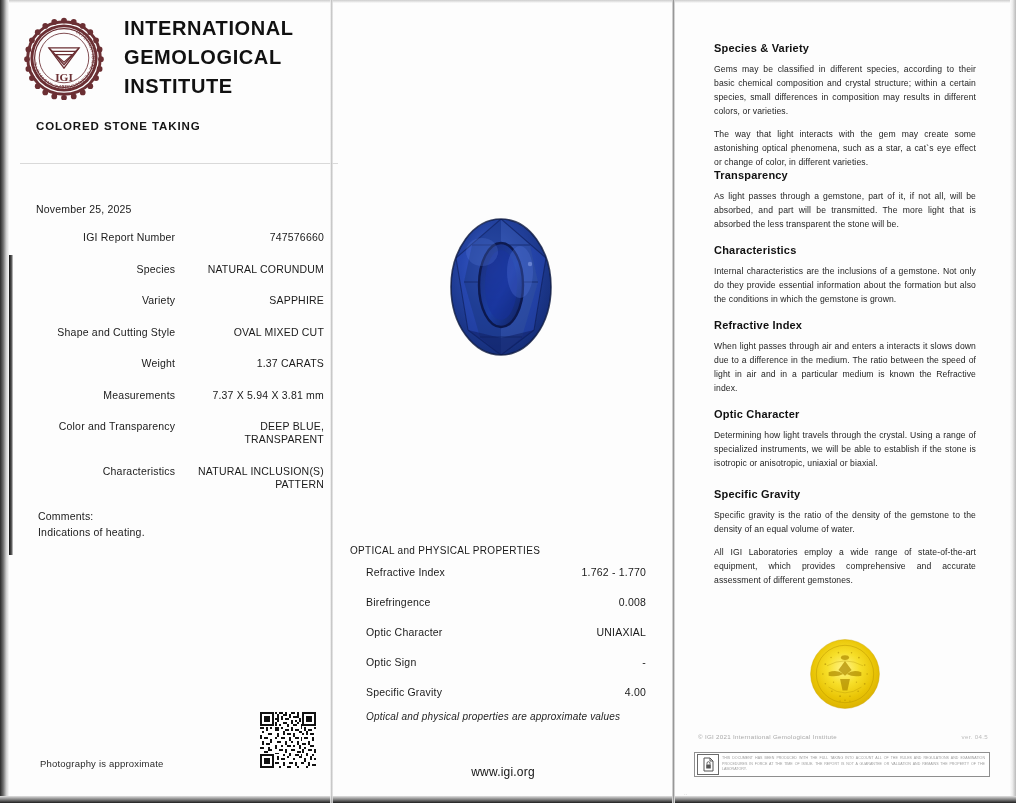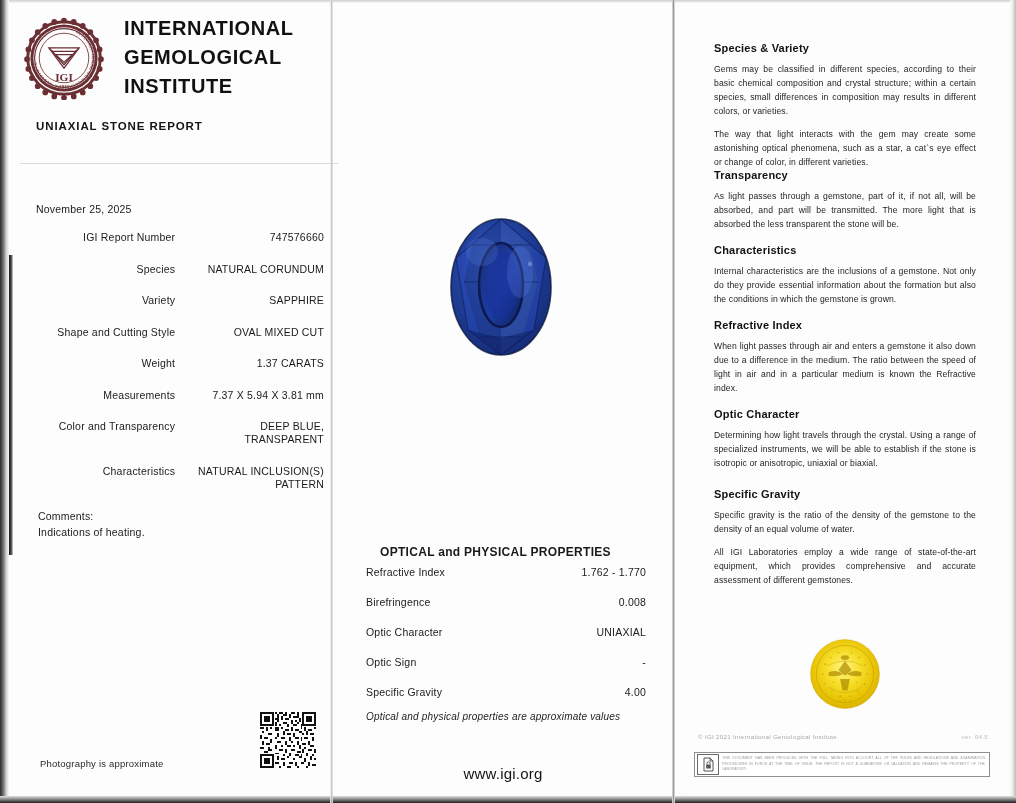--- a/index.html
+++ b/index.html
@@ -110,41 +110,41 @@
   }
   .qr svg { display:block; width:56px; height:56px; }
 
   
   .gem-photo {
     position: absolute; left: 108px; top: 212px; width: 118px; height: 150px;
   }
   .gem-photo svg { display: block; width: 118px; height: 150px; }
 
   .opt-title {
-    position: absolute; left: 46px; top: 545px;
-    font-size: 12px; color: #1a1a1a; letter-spacing: .3px; font-weight: bold;
+    position: absolute; left: 16px; top: 545px;
+    font-size: 10px; color: #1a1a1a; letter-spacing: .3px;
   }
   table.opt {
     position: absolute; left: 32px; top: 566px;
     width: 280px; border-collapse: collapse;
   }
   table.opt td {
     font-size: 10.5px; color: #1a1a1a;
     padding: 0 0 18px 0; vertical-align: top; letter-spacing: .2px;
   }
   table.opt td.lbl { text-align: left; white-space: nowrap; }
   table.opt td.val { text-align: right; }
 
   .opt-note {
     position: absolute; left: 32px; top: 711px;
     font-size: 10px; font-style: italic; color: #1c1c1c; letter-spacing: .2px; text-align: right;
   }
   .website {
     position: absolute; left: 0; top: 765px; width: 338px;
-    text-align: center; font-size: 15px; color: #141414; letter-spacing: .2px;
+    text-align: center; font-size: 12px; color: #141414; letter-spacing: .2px;
   }
 
   
   .rt { position: absolute; left: 38px; width: 262px; }
   .rt h3 {
     font-size: 11px; font-weight: bold; color: #111;
     letter-spacing: .2px; margin-bottom: 9px;
   }
   .rt p {
     font-size: 8.6px; line-height: 1.62; color: #232323;
@@ -259,21 +259,21 @@
           <text x="50" y="86" text-anchor="middle" font-size="5" font-family="Liberation Sans, sans-serif" fill="#6b2f33">1975</text>
         </svg>
       </div>
       <div class="brand">
         <div>INTERNATIONAL</div>
         <div>GEMOLOGICAL</div>
         <div>INSTITUTE</div>
       </div>
     </div>
 
-    <div class="report-type">UNIAXIAL STONE REPORT</div>
+    <div class="report-type">COLORED STONE TAKING</div>
     <div class="hr-head"></div>
 
     <div class="report-date">November 25, 2025</div>
 
     <table class="spec">
       <tbody id="spec-body">
           <tr>
             <td class="lbl">IGI Report Number</td>
             <td class="val">747576660</td>
           </tr>
@@ -535,21 +535,21 @@
         <div style="margin-bottom: 12px;">
           <h3>Transparency</h3>
           <p>As light passes through a gemstone, part of it, if not all, will be absorbed, and part will be transmitted. The more light that is absorbed the less transparent the stone will be.</p>
         </div>
         <div style="margin-bottom: 12px;">
           <h3>Characteristics</h3>
           <p>Internal characteristics are the inclusions of a gemstone. Not only do they provide essential information  about the formation but also the conditions in which the gemstone is grown.</p>
         </div>
         <div style="margin-bottom: 12px;">
           <h3>Refractive Index</h3>
-          <p>When light passes through air and enters a gemstone it also down due to a difference in the medium. The ratio between the speed of light in air and in a particular medium is known the Refractive index.</p>
+          <p>When light passes through air and enters a interacts it slows down due to a difference in the medium. The ratio between the speed of light in air and in a particular medium is known the Refractive index.</p>
         </div>
         <div style="margin-bottom: 18px;">
           <h3>Optic Character</h3>
           <p>Determining how light travels through the crystal. Using a range of specialized instruments, we will be able to establish if the stone is isotropic or anisotropic, uniaxial or biaxial.</p>
         </div>
         <div style="margin-bottom: 12px;">
           <h3>Specific Gravity</h3>
           <p>Specific gravity is the ratio of the density of the gemstone to the density of an equal volume of water.</p>
           <p>All IGI Laboratories employ a wide range of state-of-the-art equipment, which provides comprehensive and accurate assessment of different gemstones.</p>
         </div>

